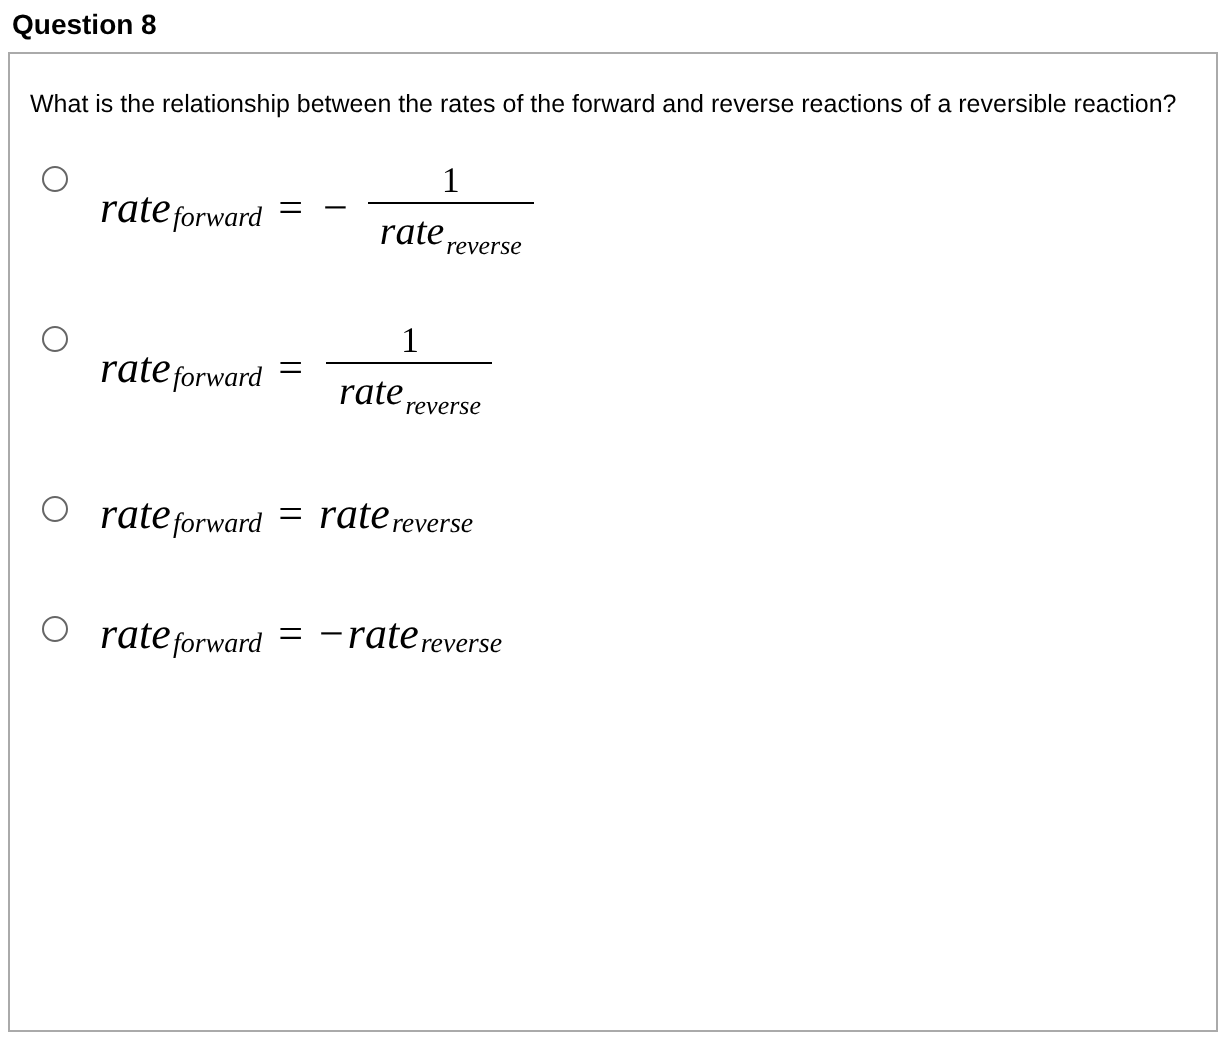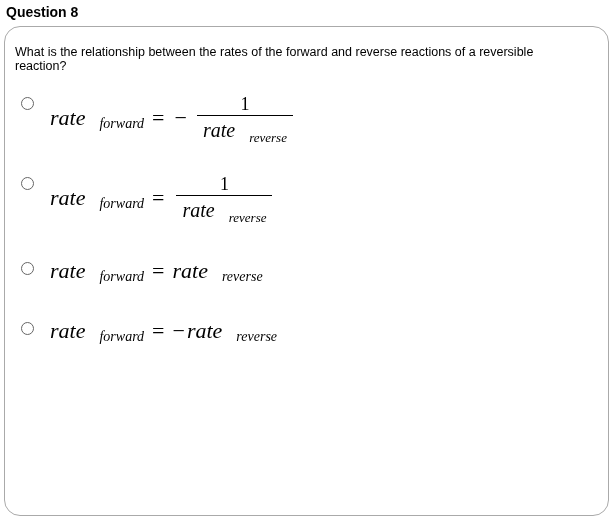--- a/index.html
+++ b/index.html
@@ -16,23 +16,23 @@
       height: 527px;
       overflow: hidden;
     }
     .question-header {
       font-weight: bold;
       font-size: 14px;
       padding: 4px 6px 6px 6px;
     }
     .question-box {
       border: 1px solid #aaa;
-      border-radius: 16px;
+      border-radius: 0;
       margin: 0 4px;
-      padding: 18px 24px 10px 10px;
+      padding: 18px 10px 10px 10px;
       height: 490px;
     }
     .question-text {
       font-size: 12.5px;
       margin-bottom: 22px;
     }
     .option {
       display: flex;
       align-items: flex-start;
       margin-bottom: 28px;
@@ -59,21 +59,21 @@
     }
     .math .base {
       font-style: italic;
     }
     .math .sub {
       font-size: 14px;
       font-style: italic;
       vertical-align: sub;
       position: relative;
       top: 6px;
-      margin-left: 14px;
+      margin-left: 1px;
     }
     .math .op {
       font-style: normal;
       margin: 0 8px;
     }
     .math .minus {
       font-style: normal;
       margin: 0 6px 0 2px;
     }
     .math .neg {

